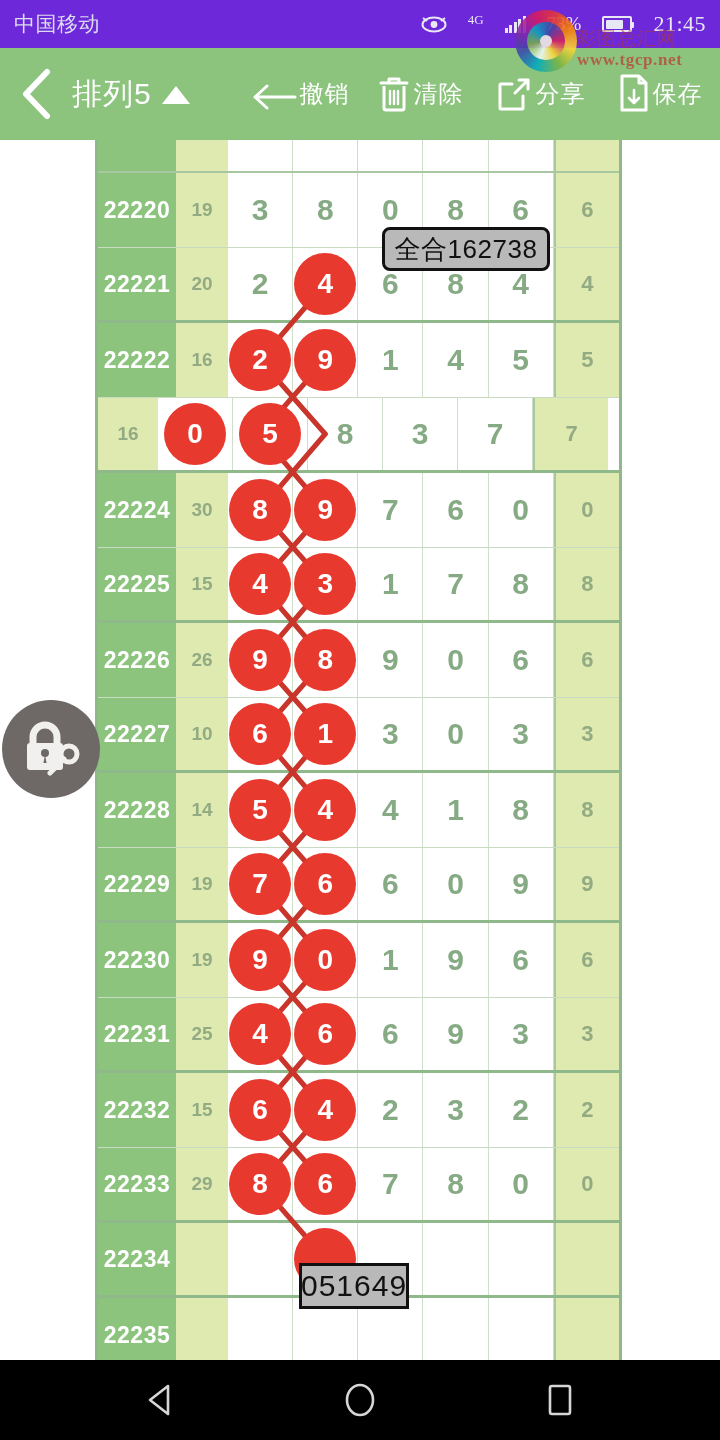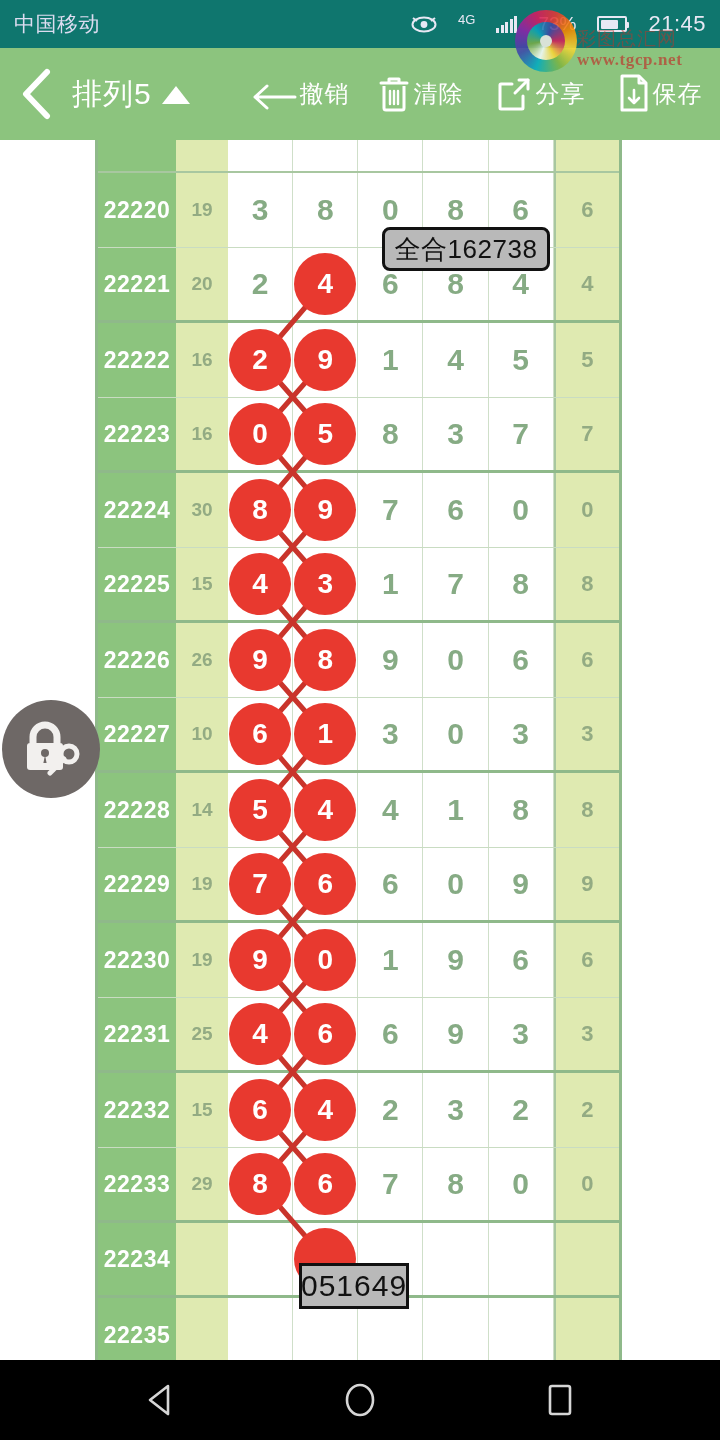--- a/index.html
+++ b/index.html
@@ -7,27 +7,27 @@
   body{
     font-family:"Liberation Sans","DejaVu Sans",sans-serif;
     background:#ffffff;
     position:relative;
     overflow:hidden;
   }
 
   
   #status-bar{
     position:absolute; left:0; top:0; width:720px; height:48px;
-    background:#0f766e;
+    background:#6d28d9;
     display:flex; align-items:center; justify-content:space-between;
     padding:0 14px;
     color:#e8e8f4;
   }
   #carrier{ font-size:21px; letter-spacing:.5px; color:#dcdcf0; }
-  #status-right{ display:flex; align-items:center; gap:21px; }
+  #status-right{ display:flex; align-items:center; gap:21px;font-family:Liberation Serif, serif; }
   .sb-ico{ display:inline-block; }
   #eye-icon svg{ display:block; }
   #net-type{ font-size:13px; line-height:1; position:relative; top:-5px; }
   #signal-bars{ display:flex; align-items:flex-end; gap:1.5px; height:17px; }
   #signal-bars i{ display:block; width:3px; background:#e8e8f4; }
   #signal-bars i:nth-child(1){height:5px}
   #signal-bars i:nth-child(2){height:8px}
   #signal-bars i:nth-child(3){height:11px}
   #signal-bars i:nth-child(4){height:14px}
   #signal-bars i:nth-child(5){height:17px}
@@ -364,21 +364,20 @@
         </div>
         <div class="cell c-digit">
           <span>4</span>
         </div>
         <div class="cell c-digit">
           <span>5</span>
         </div>
         <div class="cell c-tail">5</div>
       </div>
       <div class="row group-end">
-        <div class="cell c-period">22223</div>
         <div class="cell c-sum">16</div>
         <div class="cell c-digit marked">
           <span>0</span>
           <span class="ball">0</span>
         </div>
         <div class="cell c-digit marked">
           <span>5</span>
           <span class="ball">5</span>
         </div>
         <div class="cell c-digit">

